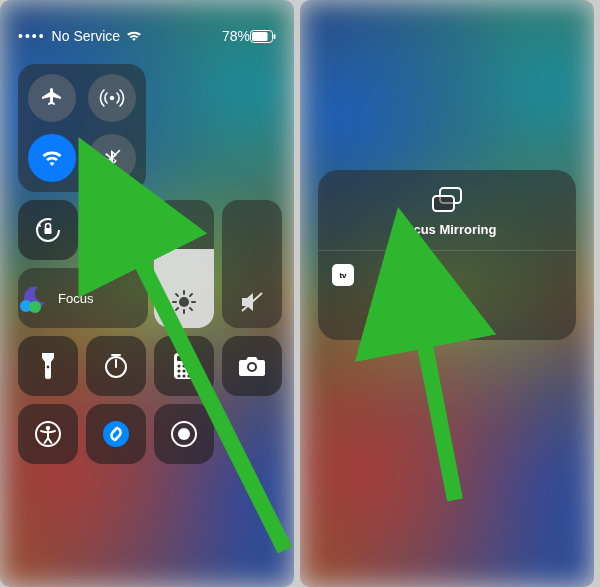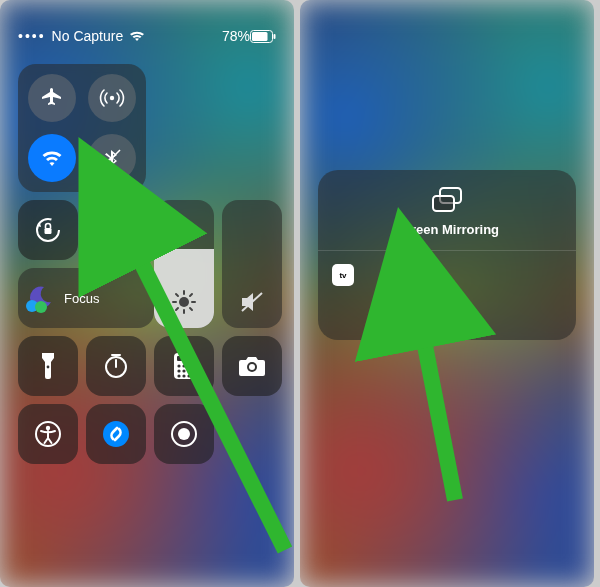--- a/index.html
+++ b/index.html
@@ -34,21 +34,21 @@
 
 <div class="canvas">
 
   <div class="phone left">
     <div class="bg"></div>
     <div class="overlay">
 
       <div class="status">
         <span style="letter-spacing:2px;">••••</span>
         <span style="width:6px;"></span>
-        <span>No Capture</span>
+        <span>No Service</span>
         <span style="width:6px;"></span>
         <span>
           <svg width="16" height="12" viewBox="0 0 16 12">
               <path d="M8 11 L10 8.8 A4 4 0 0 0 6 8.8 Z M3.5 6.5 A8 8 0 0 1 12.5 6.5 L11 8 A5.8 5.8 0 0 0 5 8 Z M1 4 A12 12 0 0 1 15 4 L13.5 5.5 A9.8 9.8 0 0 0 2.5 5.5 Z" fill="#fff"></path>
             </svg>
         </span>
         <div class="right">
           <span>78%</span>
           <span>
             <svg width="26" height="13" viewBox="0 0 26 13">
@@ -102,21 +102,21 @@
             <path d="M12.5 13 v-2 a2.5 2.5 0 0 1 5 0 v2" stroke="#fff" stroke-width="1.6" fill="none"></path>
           </svg>
       </div>
       <div class="tile" style="left:86px;top:200px;">
         <svg width="32" height="26" viewBox="0 0 32 26">
             <rect x="9" y="2" width="20" height="14" rx="3" stroke="#fff" stroke-width="2" fill="none"></rect>
             <rect x="3" y="9" width="20" height="14" rx="3" stroke="#fff" stroke-width="2" fill="rgba(30,30,30,.6)"></rect>
           </svg>
       </div>
 
-      <div class="mod" style="left:18px;top:268px;width:128px;height:60px;border-radius:16px;display:flex;align-items:center;gap:10px;padding-left:8px;">
+      <div class="mod" style="left:18px;top:268px;width:128px;height:60px;border-radius:16px;display:flex;align-items:center;gap:10px;padding-left:2px;">
         <span style="position:relative;width:28px;height:28px;">
           <svg width="28" height="28" viewBox="0 0 28 28" style="position:absolute;">
             <path d="M18 3 A11 11 0 1 0 25 18 A8.5 8.5 0 0 1 18 3 Z" fill="#5b4dbf"></path>
           </svg>
           <span style="position:absolute;left:0;bottom:0;width:12px;height:12px;border-radius:50%;background:#1da1f2;"></span>
           <span style="position:absolute;left:9px;bottom:-1px;width:12px;height:12px;border-radius:50%;background:#33c15e;"></span>
         </span>
         <span class="small-label">Focus</span>
       </div>
 
@@ -211,21 +211,21 @@
     <div class="bg"></div>
     <div class="overlay">
       <div class="mod" style="left:18px;top:170px;right:18px;height:170px;border-radius:20px;">
         <div style="position:absolute;left:0;right:0;top:16px;display:flex;flex-direction:column;align-items:center;gap:8px;">
           <span>
             <svg width="34" height="28" viewBox="0 0 34 28">
                 <rect x="10" y="2" width="21" height="15" rx="3.5" stroke="#fff" stroke-width="2" fill="none"></rect>
                 <rect x="3" y="10" width="21" height="15" rx="3.5" stroke="#fff" stroke-width="2" fill="rgba(40,40,40,.55)"></rect>
               </svg>
           </span>
-          <span class="small-label" style="font-weight:600;">Screen Mirroring</span>
+          <span class="small-label" style="font-weight:600;">Focus Mirroring</span>
         </div>
         <div style="position:absolute;left:0;right:0;top:80px;height:1px;background:rgba(255,255,255,.15);"></div>
         <div style="position:absolute;left:14px;right:14px;top:94px;display:flex;align-items:flex-end;gap:10px;">
           <span style="width:22px;height:22px;border-radius:5px;background:#fff;display:flex;align-items:center;justify-content:center;font-size:8px;font-weight:700;color:#000;">tv</span>
         </div>
       </div>
     </div>
   </div>
 
   <svg class="arrow" style="left:0;top:0;" width="600" height="587">

